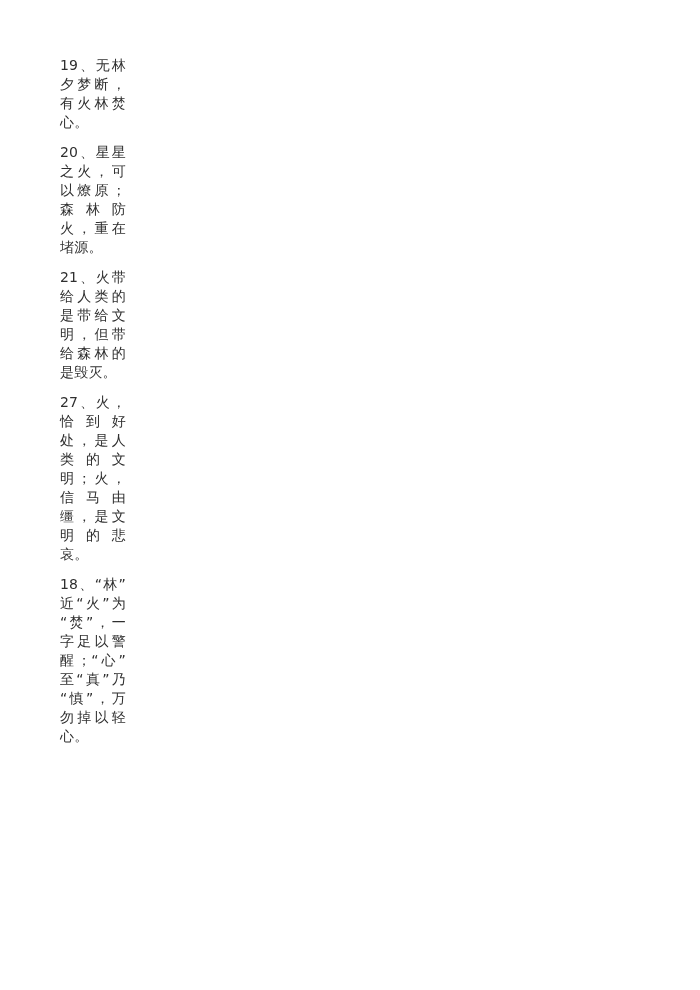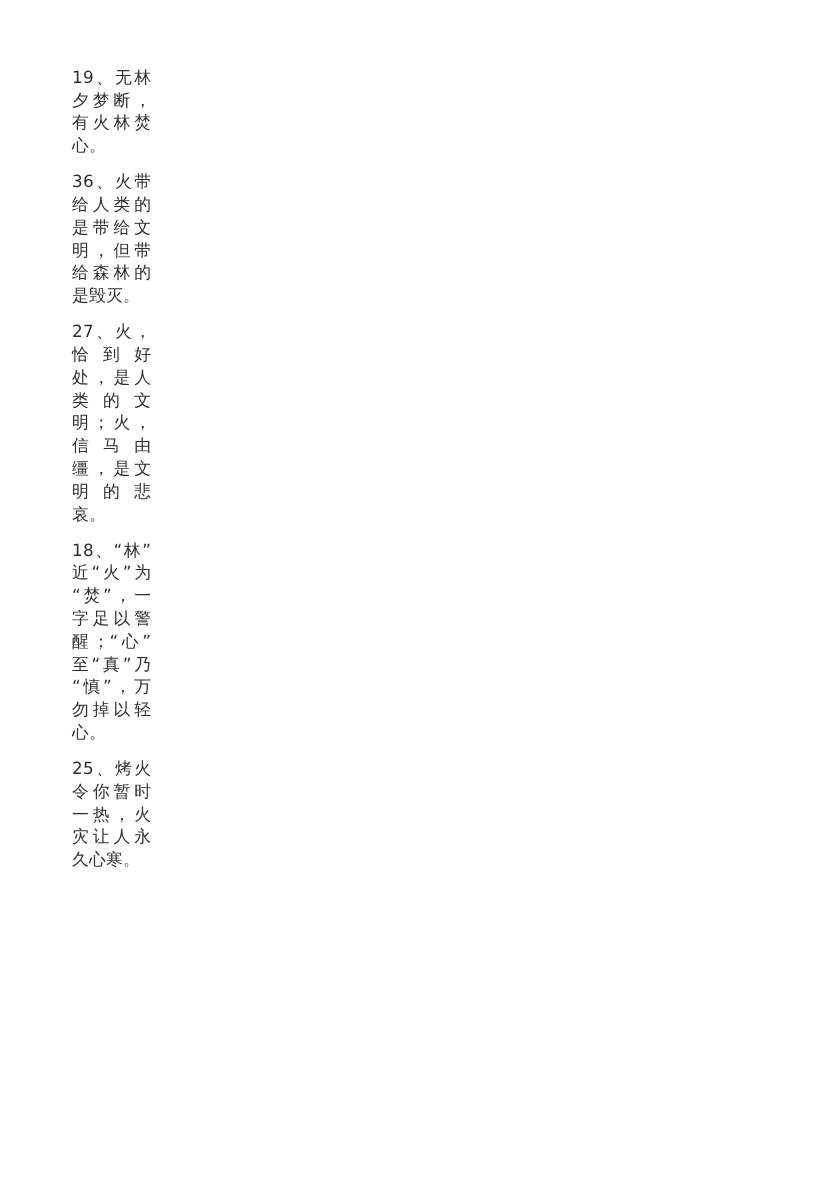--- a/index.html
+++ b/index.html
@@ -43,18 +43,18 @@
   .para:last-child {
     margin-bottom: 0;
   }
 </style>
 </head>
 <body>
 
 <div class="page">
   <div class="text-column">
     <p class="para">19、无林夕梦断，有火林焚心。</p>
-    <p class="para">36、火带给人类的是带给文明，但带给森林的是毁灭。</p>
+    <p class="para">20、星星之火，可以燎原；森林防火，重在堵源。</p>
+    <p class="para">21、火带给人类的是带给文明，但带给森林的是毁灭。</p>
     <p class="para">27、火，恰到好处，是人类的文明；火，信马由缰，是文明的悲哀。</p>
     <p class="para">18、“林”近“火”为“焚”，一字足以警醒；“心”至“真”乃“慎”，万勿掉以轻心。</p>
-    <p class="para">25、烤火令你暂时一热，火灾让人永久心寒。</p>
   </div>
 </div>
 
 </body></html>

